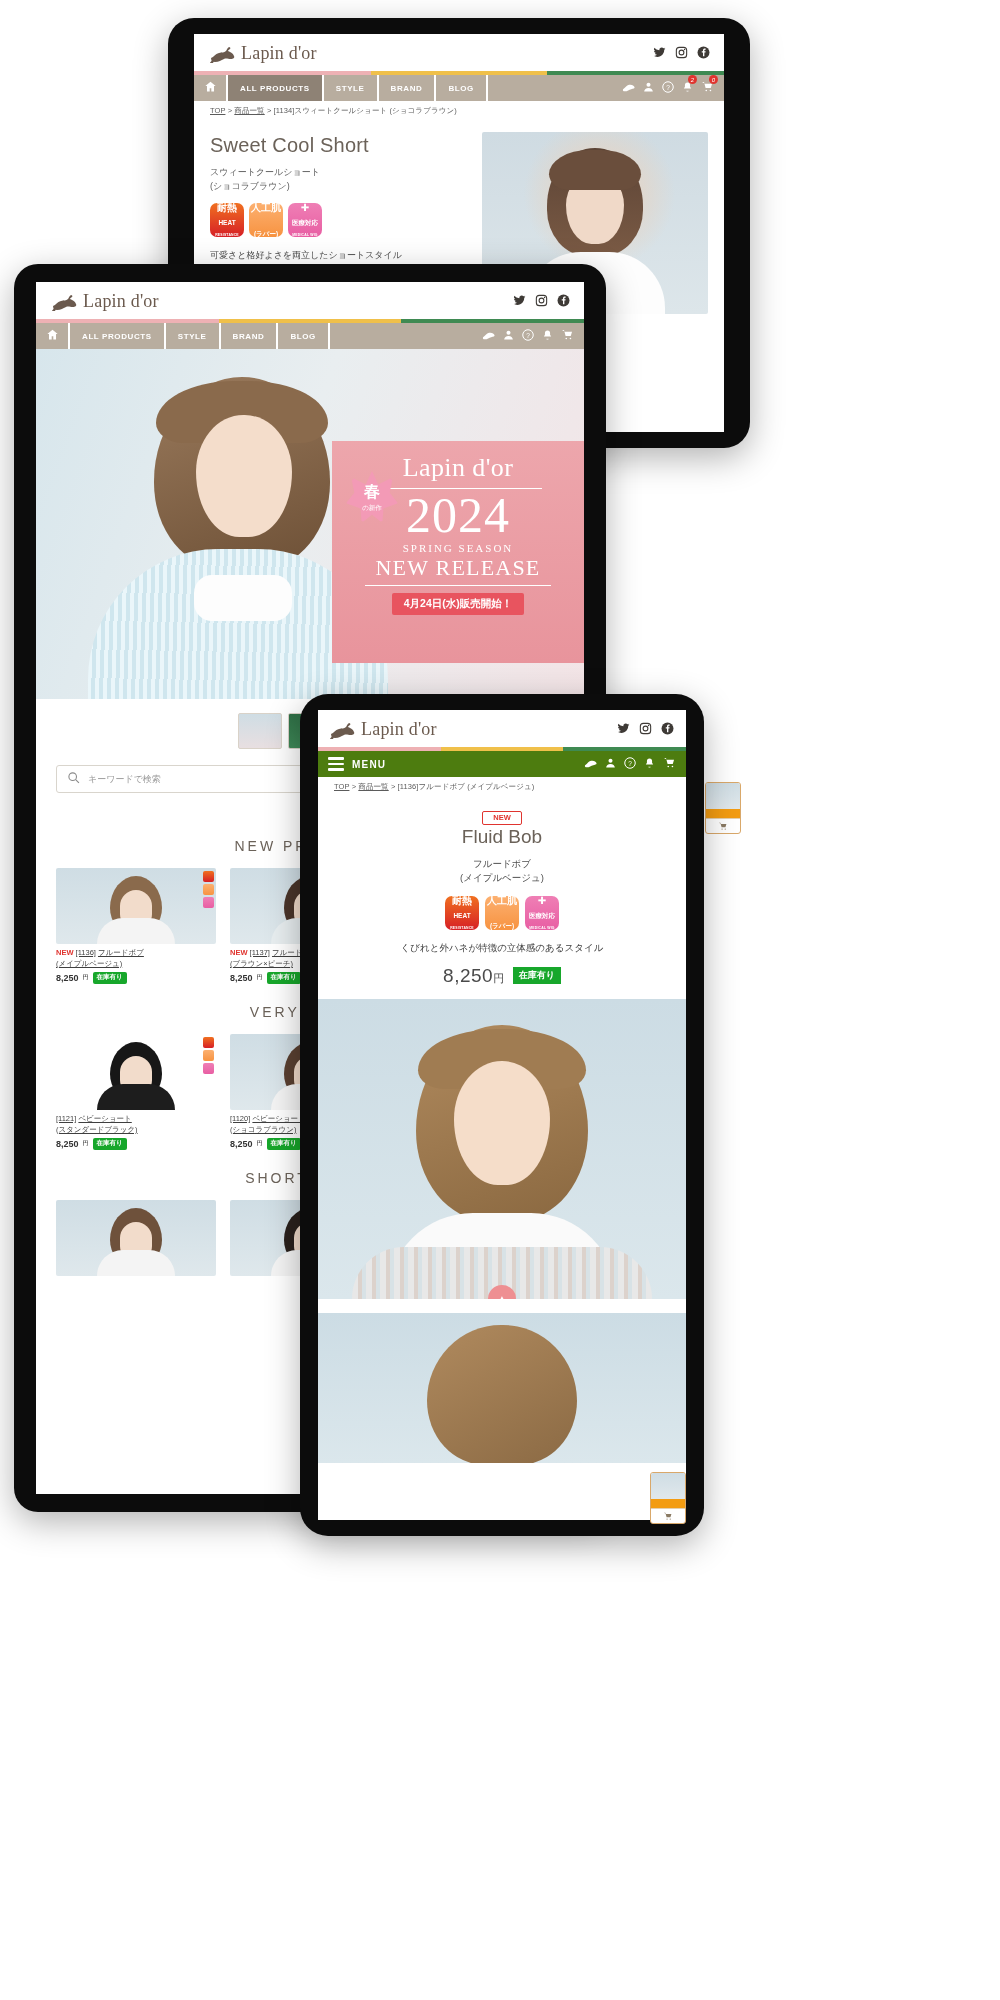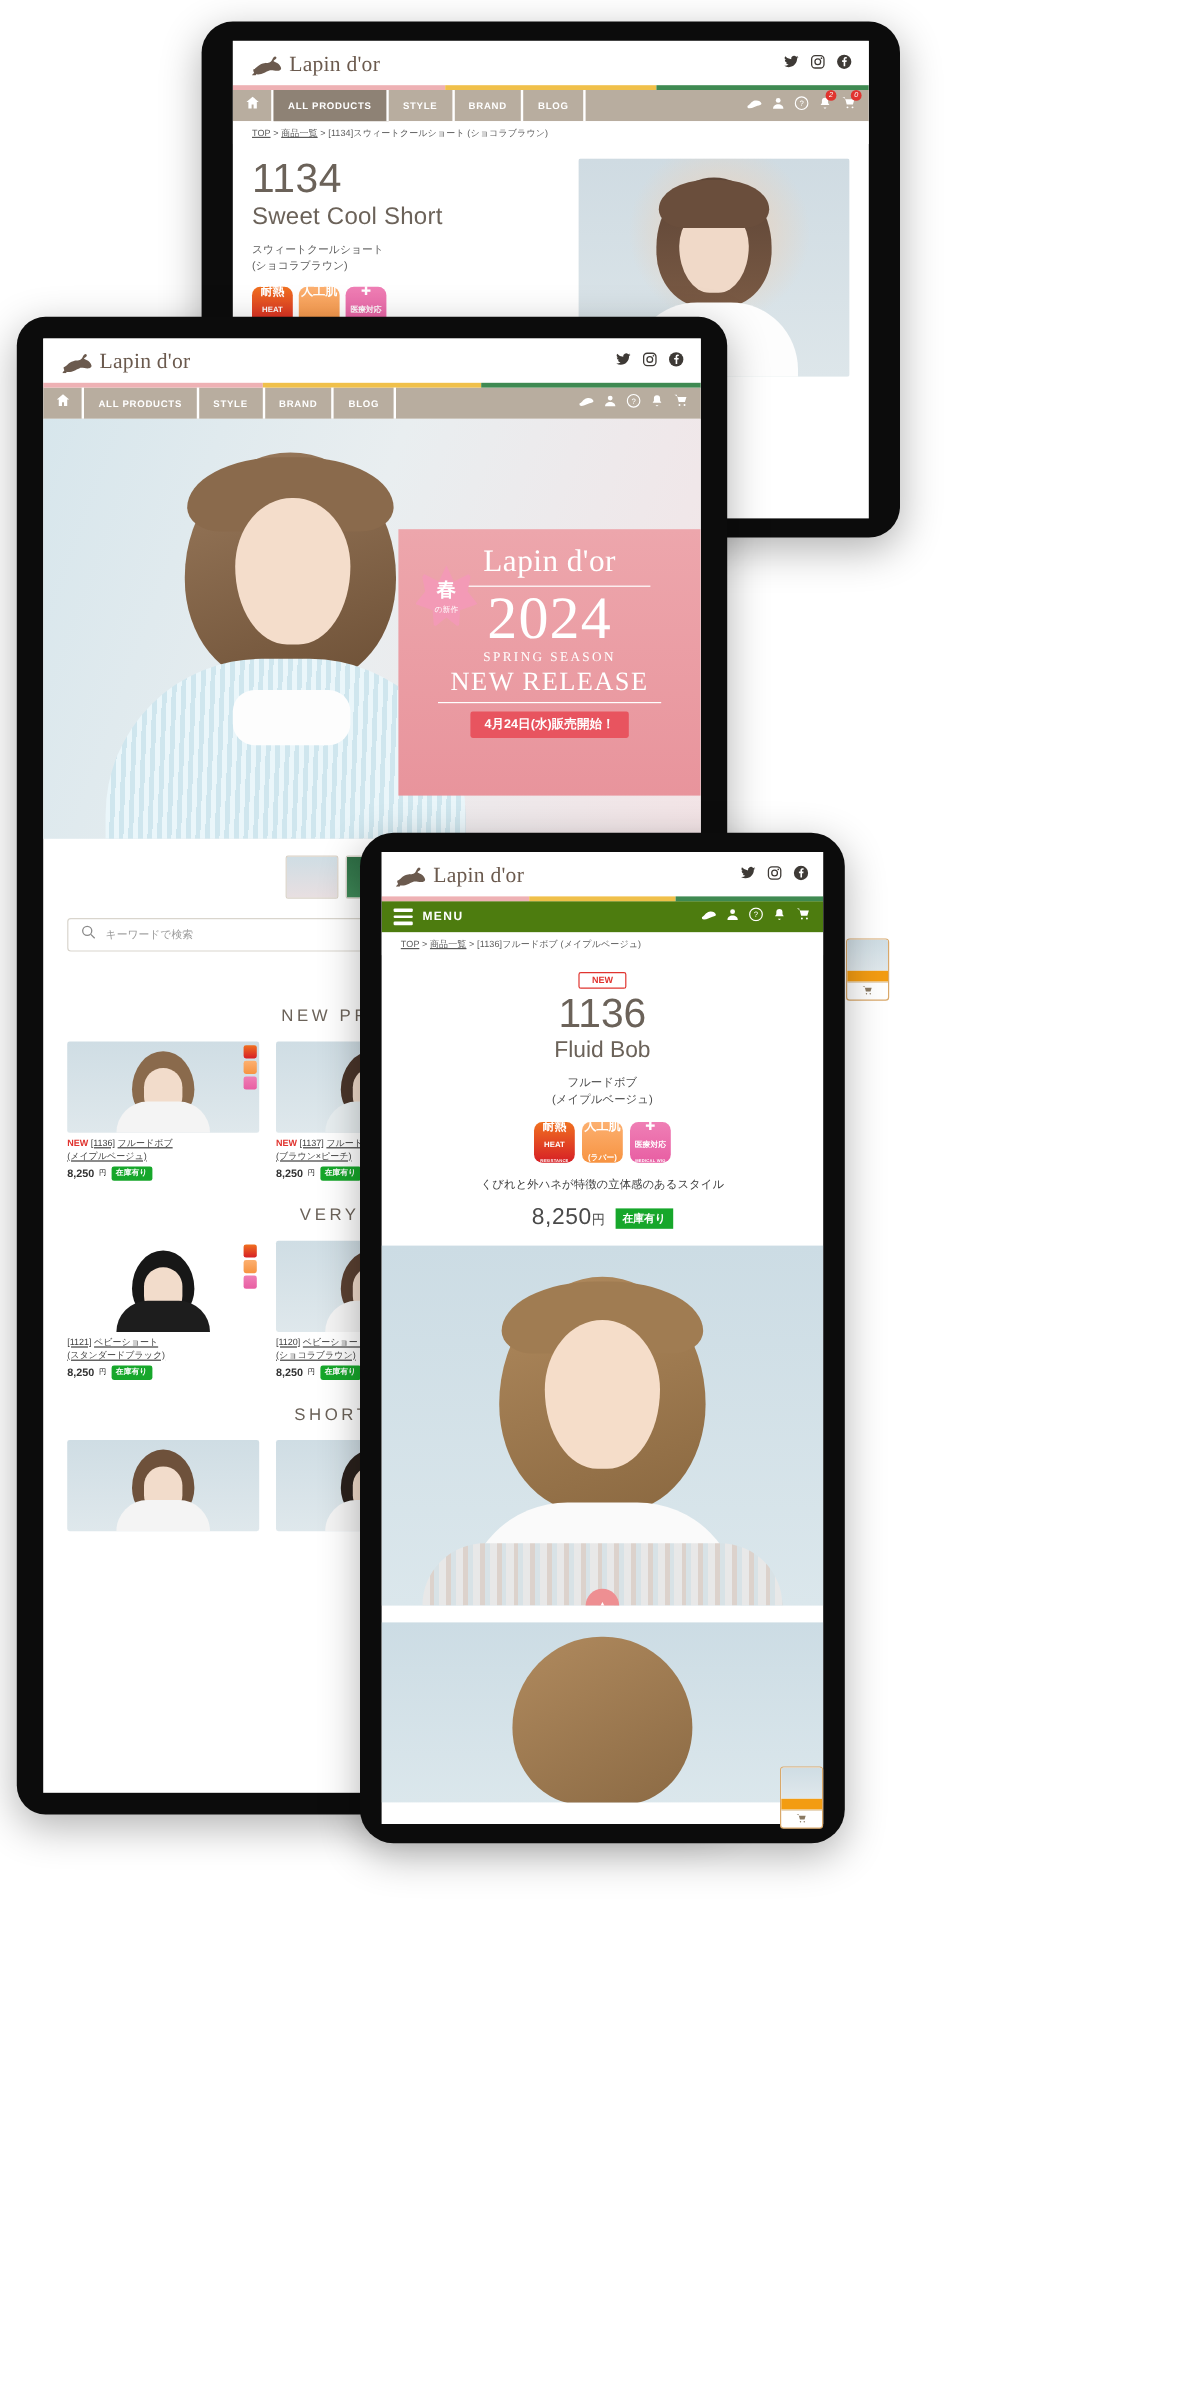--- a/index.html
+++ b/index.html
@@ -457,21 +457,20 @@
       <div class="breadcrumb">
         <span style="text-decoration:underline">TOP</span>
         <span> &gt; </span>
         <span style="text-decoration:underline">商品一覧</span>
         <span> &gt; </span>
         <span>[1134]スウィートクールショート (ショコラブラウン)</span>
       </div>
 
       <div class="pd-wrap">
         <div class="pd-left">
-          <div class="pd-code">1134</div>
           <div class="pd-en">Sweet Cool Short</div>
           <div class="pd-jp">
             <div>スウィートクールショート</div>
             <div>(ショコラブラウン)</div>
           </div>
           <div class="badges">
             <div class="badge heat">
               <span class="b1">耐熱</span>
               <span class="b2">HEAT</span>
               <span class="b3">RESISTANCE</span>
@@ -850,21 +849,20 @@
       <div class="breadcrumb">
         <span style="text-decoration:underline">TOP</span>
         <span> &gt; </span>
         <span style="text-decoration:underline">商品一覧</span>
         <span> &gt; </span>
         <span>[1136]フルードボブ (メイプルベージュ)</span>
       </div>
 
       <div class="m-body">
         <span class="newbox">NEW</span>
-        <div class="m-code">1136</div>
         <div class="m-en">Fluid Bob</div>
         <div class="m-jp">
           <div>フルードボブ</div>
           <div>(メイプルベージュ)</div>
         </div>
         <div class="m-badges">
           <div class="badge heat">
             <span class="b1">耐熱</span>
             <span class="b2">HEAT</span>
             <span class="b3">RESISTANCE</span>

